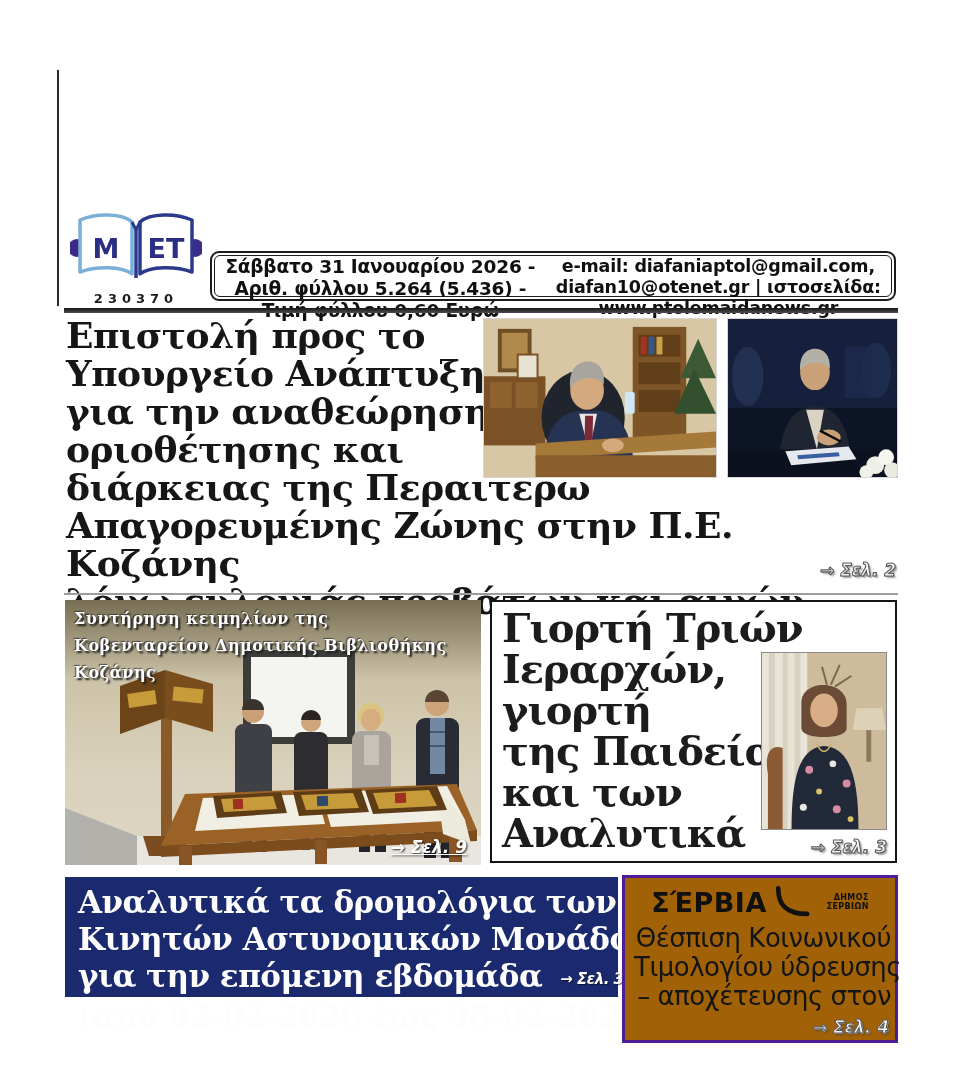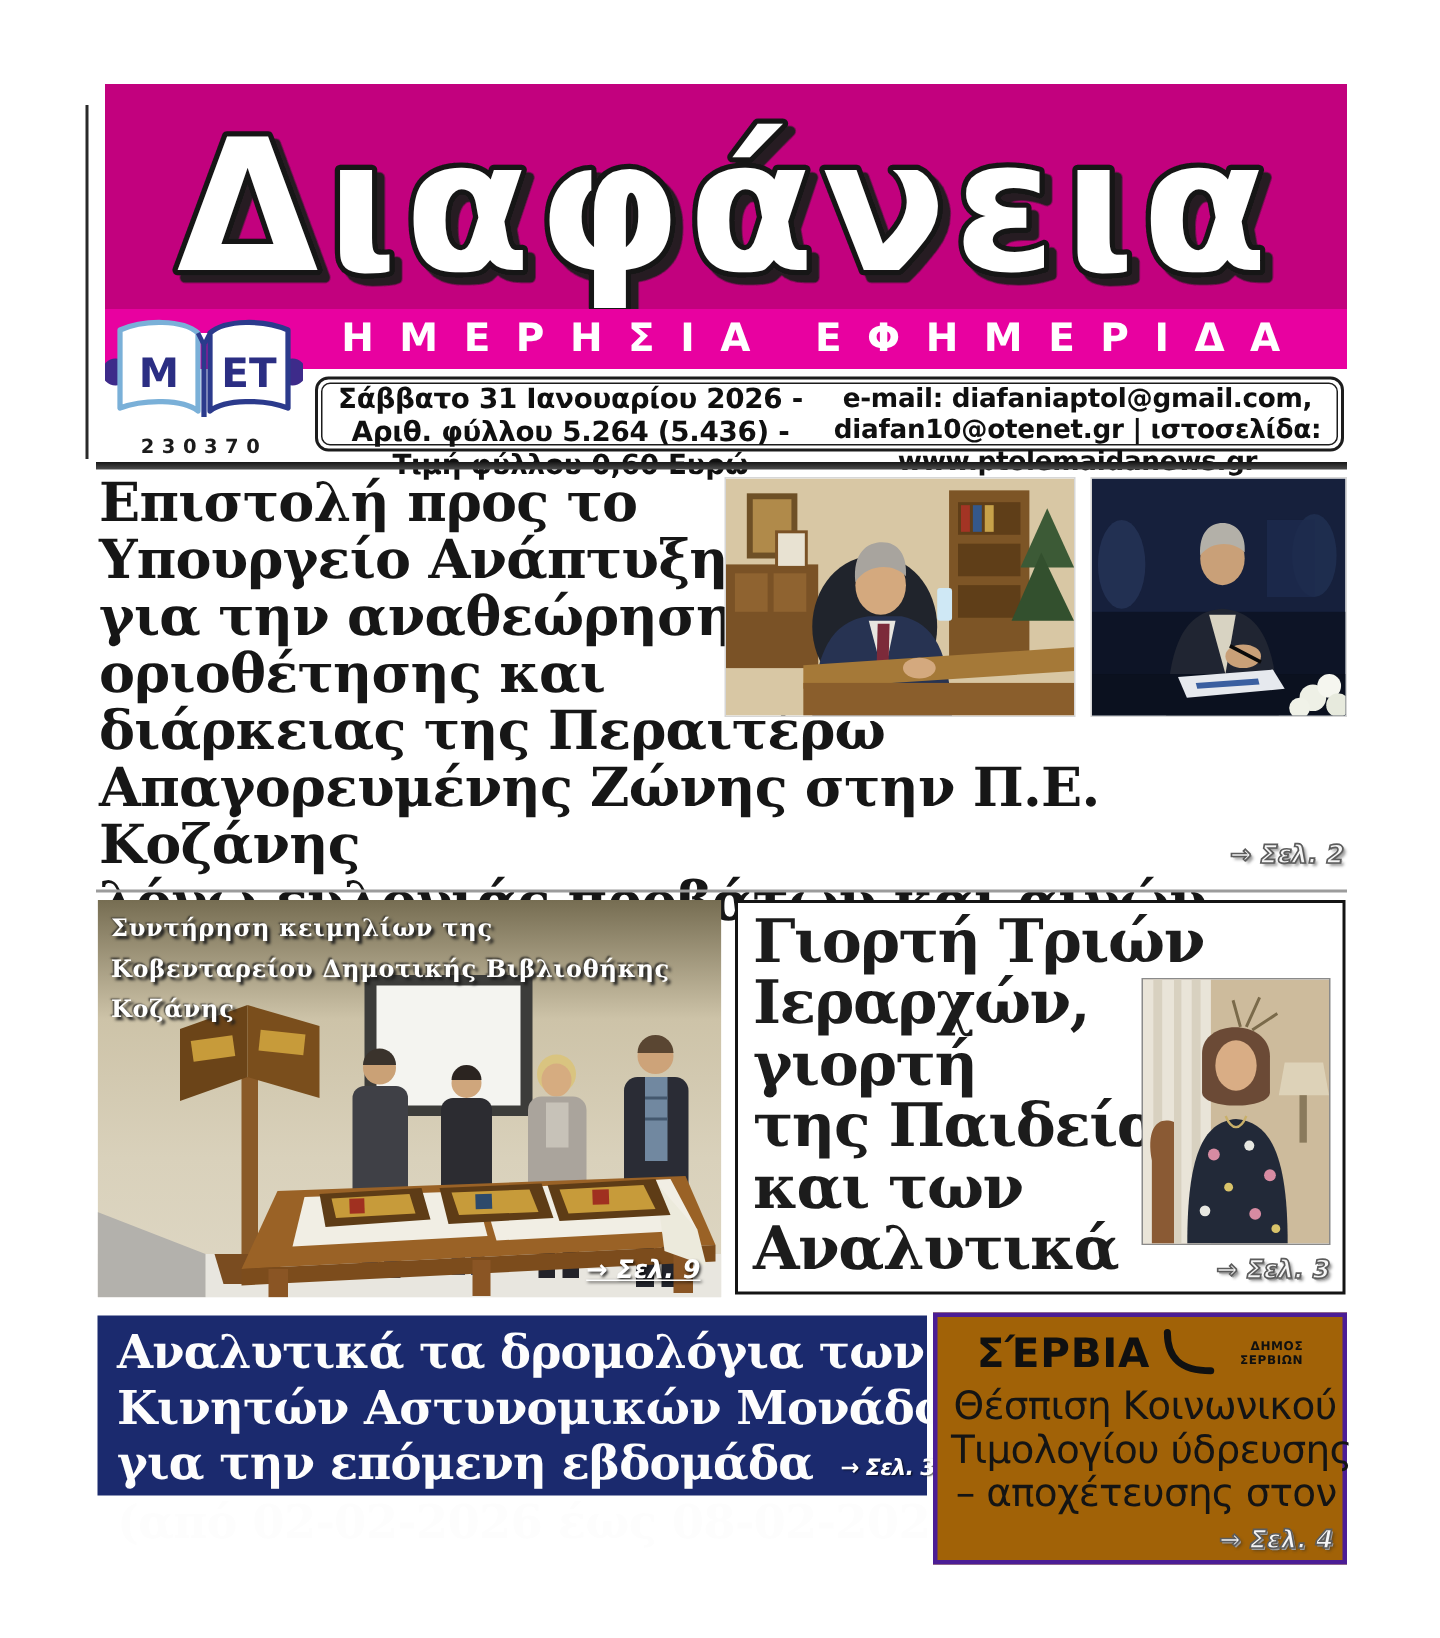--- a/index.html
+++ b/index.html
@@ -79,33 +79,20 @@
   .servia-line{font-weight:normal;font-size:26px;line-height:29px;color:#141414;letter-spacing:-0.5px;white-space:nowrap;}
   .pref-servia{position:absolute;right:6px;bottom:3px;}
 </style>
 </head>
 <body>
 
 <div class="page">
 
   <div class="left-rule"></div>
 
-  <header class="banner">
-    <svg class="title-svg" viewBox="0 0 828 152">
-      <defs>
-        <filter id="msh" x="-20%" y="-20%" width="140%" height="140%">
-          <feDropShadow dx="5" dy="5" stdDeviation="0" flood-color="#1f1f1f" flood-opacity="0.95"></feDropShadow>
-        </filter>
-      </defs>
-      <text x="414" y="124" text-anchor="middle" font-family="DejaVu Sans, sans-serif" font-weight="bold" font-size="122" letter-spacing="5" fill="#ffffff" stroke="#161616" stroke-width="7" stroke-linejoin="round" paint-order="stroke" filter="url(#msh)">Διαφάνεια</text>
-    </svg>
-    <div class="strip">
-      <span>ΗΜΕΡΗΣΙΑ ΕΦΗΜΕΡΙΔΑ</span>
-    </div>
-  </header>
 
   <div class="logo-box">
     <svg width="132" height="78" viewBox="0 0 132 78">
       <circle cx="7" cy="40" r="9" fill="#3d2b8a"></circle>
       <circle cx="125" cy="40" r="9" fill="#3d2b8a"></circle>
       <path d="M10,12 C26,5 52,5 62,14 L62,66 C52,58 26,58 10,64 Z" fill="#ffffff" stroke="#7ab0d8" stroke-width="3.5" stroke-linejoin="round"></path>
       <path d="M122,12 C106,5 80,5 70,14 L70,66 C80,58 106,58 122,64 Z" fill="#ffffff" stroke="#2b3a8c" stroke-width="3.5" stroke-linejoin="round"></path>
       <path d="M62,14 L66,22 L70,14" fill="#ffffff" stroke="#2b3a8c" stroke-width="3"></path>
       <line x1="66" y1="22" x2="66" y2="70" stroke="#2b3a8c" stroke-width="3.5"></line>
       <text x="36" y="50" text-anchor="middle" font-family="DejaVu Sans, sans-serif" font-weight="bold" font-size="27" fill="#2b2e83">M</text>

